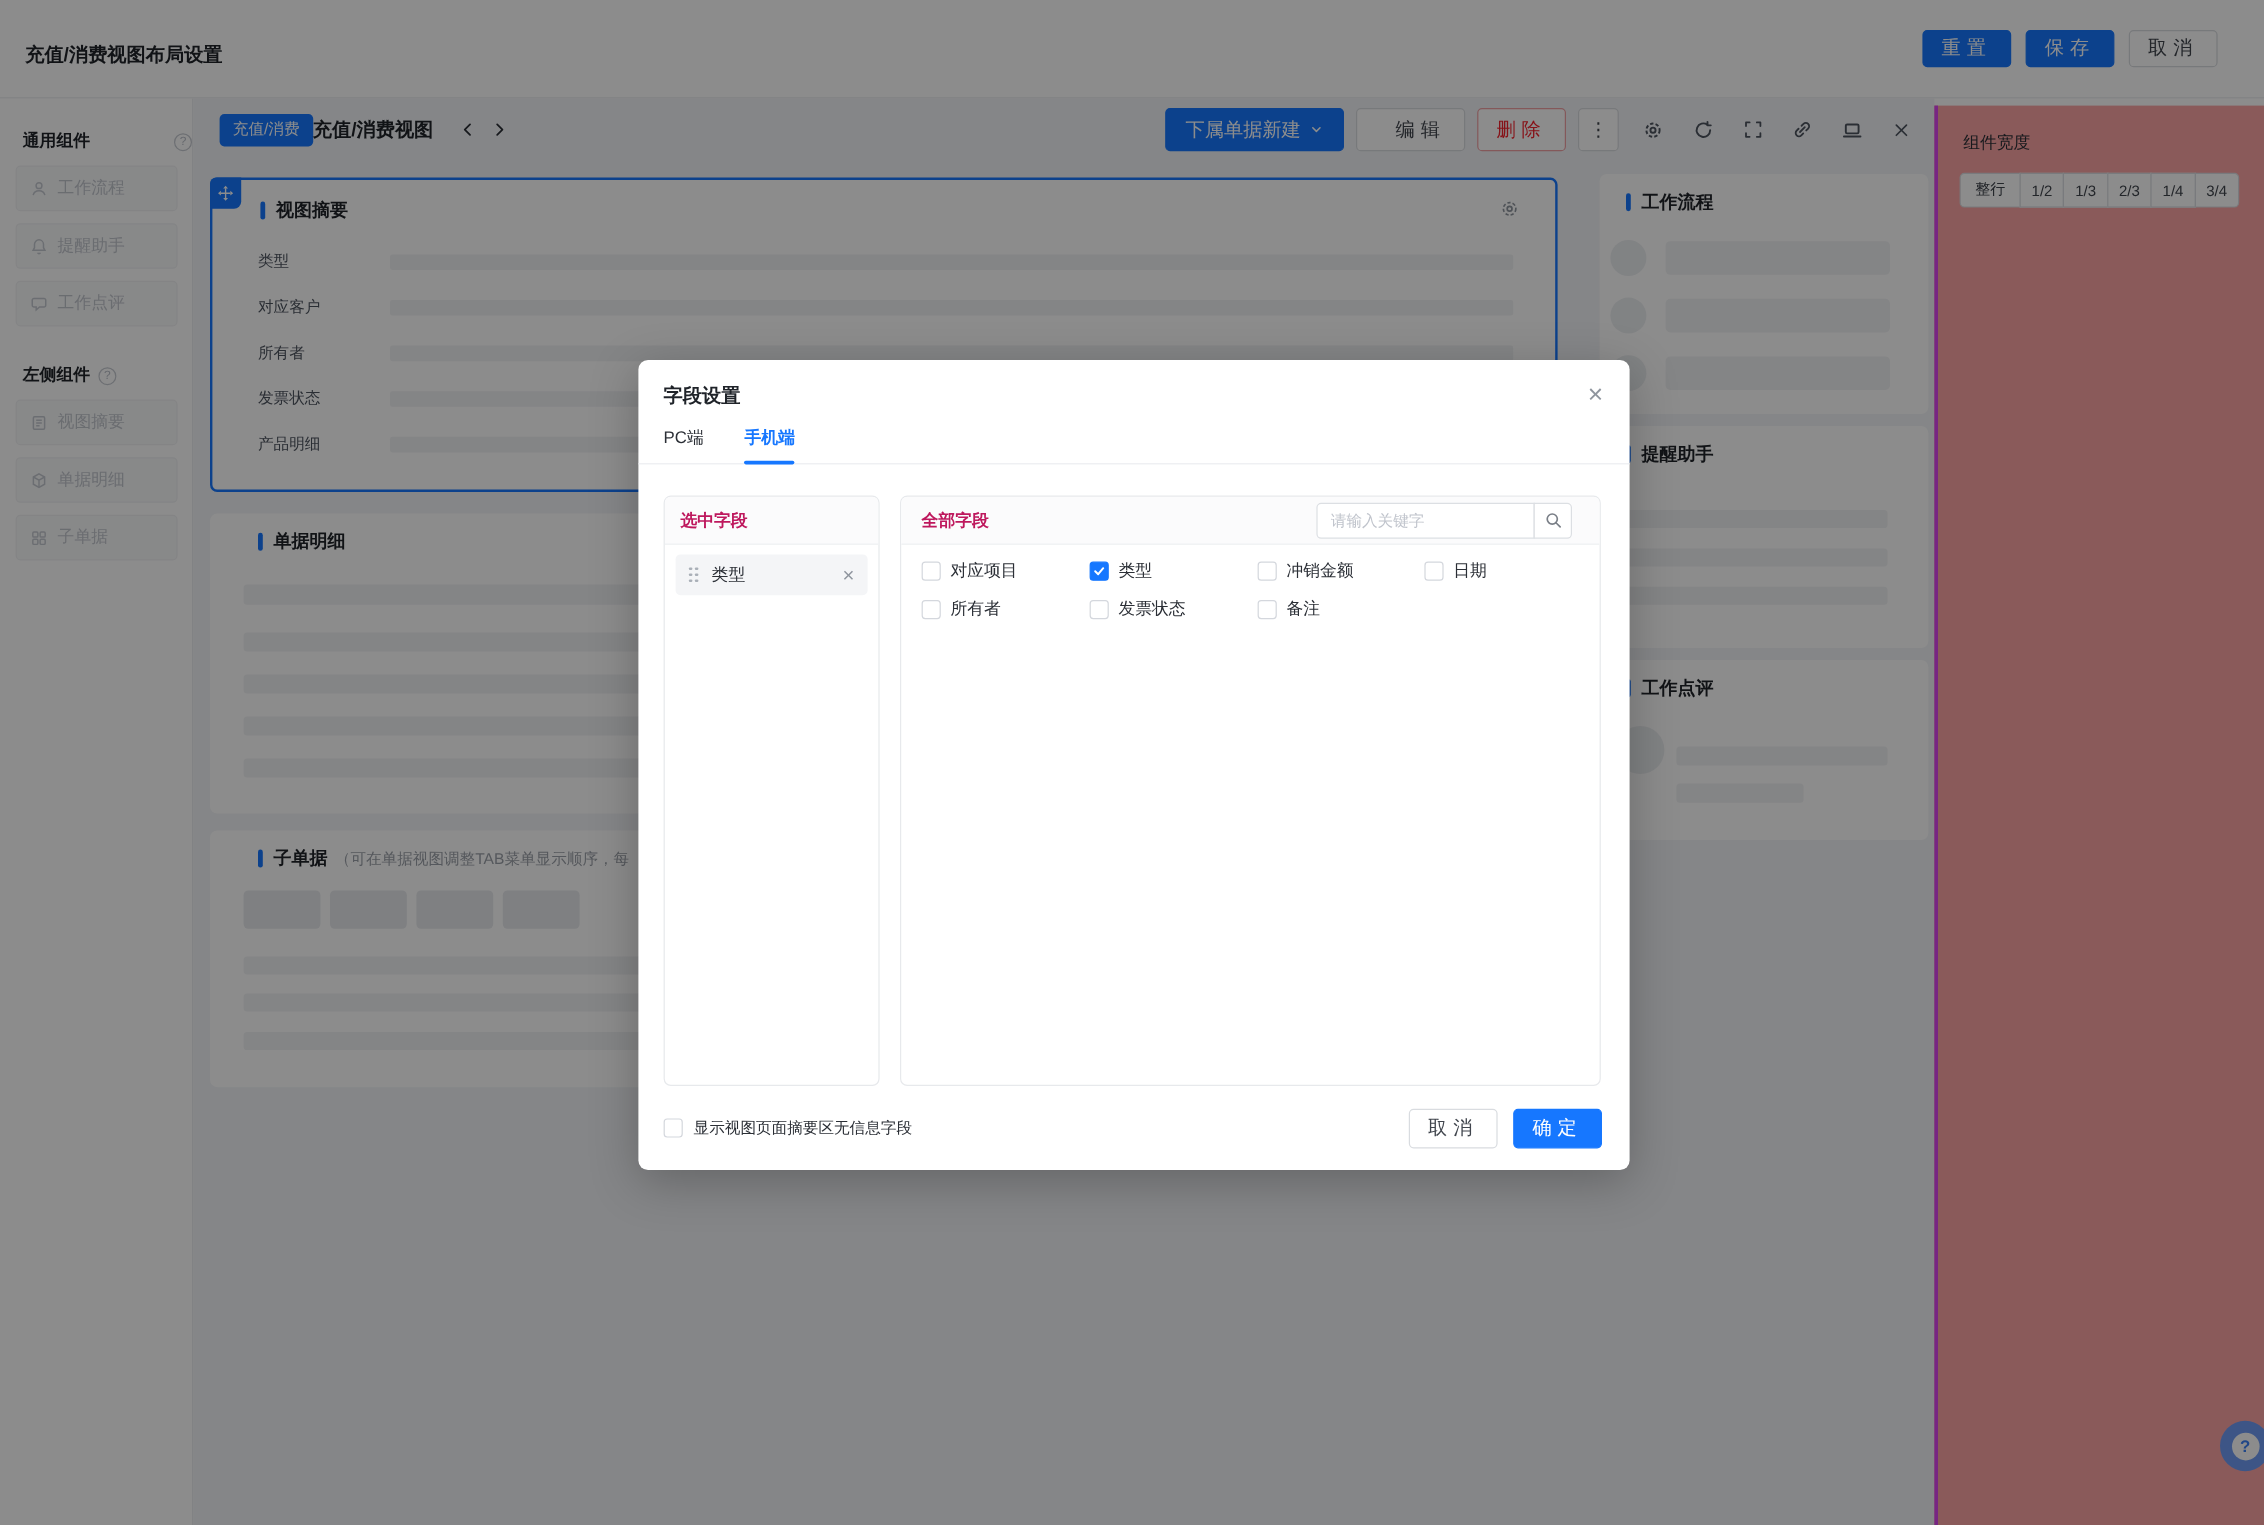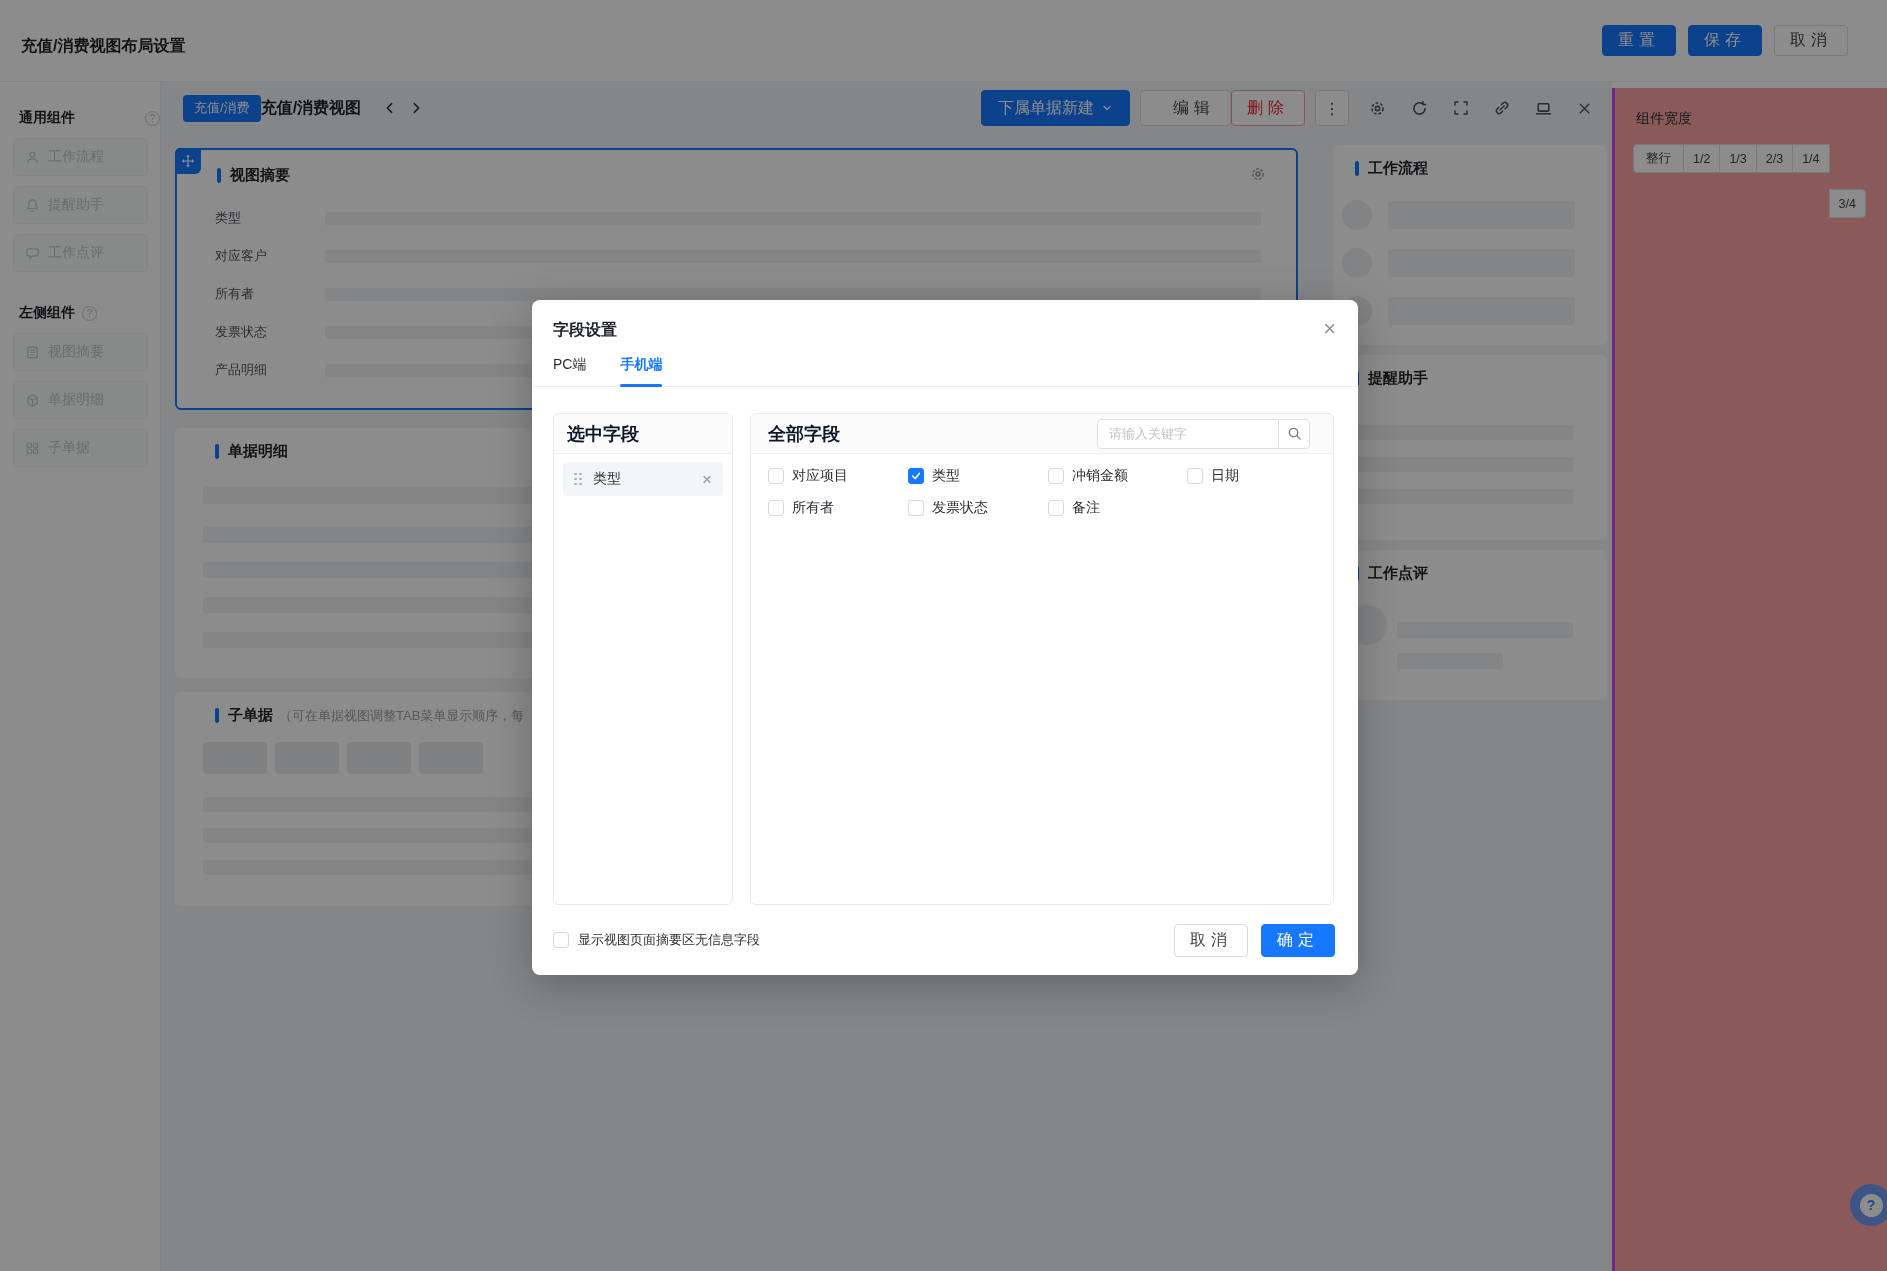--- a/index.html
+++ b/index.html
@@ -82,21 +82,21 @@
   .rev-card { top:468px; height:150px; }
   .rev-card .ph-circle { position:absolute; left:14px; top:55px; width:40px; height:40px; }
   .rev-card .ph-bar { position:absolute; left:64px; height:16px; }
 
   
   .width-panel { position:absolute; left:1612px; top:88px; width:275px; height:1189px; background:#fca5a5; border-left:3px solid #d946ef; }
   .width-title { position:absolute; left:21px; top:22px; font-size:14px; color:#2b2f36; }
   .seg { position:absolute; left:18px; top:56px; display:inline-flex; }
   .seg button { height:29px; padding:0 9px; font-size:12.5px; color:#40454d; background:#fff; border:1px solid #dcdfe3; margin-left:-1px; cursor:pointer; font-family:inherit; }
   .seg button:first-child { margin-left:0; border-radius:4px 0 0 4px; padding:0 12px; }
-  .seg button:last-child { border-radius:0 4px 4px 0;margin-top:45px; }
+  .seg button:last-child { border-radius:0 4px 4px 0; }
 
   
   .help-fab { position:absolute; left:1850px; top:1184px; width:42px; height:42px; border-radius:50%; background:#6f9cf5; border:none; display:flex; align-items:center; justify-content:center; cursor:pointer; }
   .help-fab .inner { width:23px; height:23px; border-radius:50%; background:#fff; color:#3b82f6; font-weight:bold; font-size:14px; display:flex; align-items:center; justify-content:center; }
 
   
   .overlay { position:absolute; left:0; top:0; width:1887px; height:1271px; background:rgba(0,0,0,0.45); z-index:50; }
   .modal { position:absolute; left:532px; top:300px; width:826px; height:675px; background:#fff; border-radius:8px; box-shadow:0 10px 40px rgba(0,0,0,.25); z-index:60; }
   .modal-title { position:absolute; left:21px; top:20px; font-size:16px; font-weight:bold; }
   .modal-close { position:absolute; right:18px; top:14px; font-size:22px; color:#8f959e; cursor:pointer; line-height:1; padding:4px; }
@@ -104,21 +104,21 @@
   .modal-tabs { position:absolute; left:0; right:0; top:56px; padding:0 21px; display:flex; gap:34px; border-bottom:1px solid #ebedf0; }
   .tab { font-size:14px; color:#2b2f36; padding-bottom:12px; position:relative; cursor:pointer; }
   .tab.active { color:#1677ff; font-weight:bold; }
   .tab.active::after { content:""; position:absolute; left:0; right:0; bottom:-1px; height:3px; background:#1677ff; border-radius:2px; }
 
   .modal-body { position:absolute; left:21px; right:24px; top:113px; bottom:70px; display:flex; gap:17px; }
   .panel { border:1px solid #e7e9ec; border-radius:6px; background:#fff; overflow:hidden; }
   .panel-left { width:180px; }
   .panel-right { flex:1; }
   .panel-head { height:40px; background:#fbfbfc; border-bottom:1px solid #eef0f2; display:flex; align-items:center; padding:0 13px; }
-  .panel-head .ph-title { font-size:18px; font-weight:bold; color:#0f172a; }
+  .panel-head .ph-title { font-size:14px; font-weight:bold; color:#be185d; }
   .panel-right .panel-head { justify-content:space-between; padding:0 23px 0 17px; }
 
   .selected-item { margin:8px 9px 0; height:34px; background:#f4f5f7; border-radius:4px; display:flex; align-items:center; padding:0 11px; gap:11px; font-size:14px; color:#2b2f36; }
   .dots { width:8px; height:13px; display:grid; grid-template-columns:1fr 1fr; gap:2.5px; cursor:grab; }
   .dots i { width:2.5px; height:2.5px; background:#aab0b8; border-radius:50%; }
   .item-remove { margin-left:auto; font-size:17px; color:#8f959e; cursor:pointer; line-height:1; }
 
   .search { display:flex; }
   .search input { width:182px; height:30px; border:1px solid #dcdfe3; border-radius:4px 0 0 4px; padding:0 11px; font-size:13px; color:#2b2f36; outline:none; font-family:inherit; }
   .search input::placeholder { color:#c0c4cc; }
@@ -236,21 +236,21 @@
       </span>
     <span class="head-spacer"></span>
     <button class="btn primary btn-new" style="margin-right:10px;">
       <span>下属单据新建</span>
       <span>
           <svg width="12" height="12" viewBox="0 0 16 16" fill="none" stroke="#fff" stroke-width="1.7" stroke-linecap="round" stroke-linejoin="round">
             <path d="M4 6l4 4 4-4"></path>
           </svg>
         </span>
     </button>
-    <button class="btn sp" style="height:36px;padding-left:32px;">编辑</button>
+    <button class="btn sp" style="margin-right:10px; height:36px;padding-left:32px;">编辑</button>
     <button class="btn danger sp" style="margin-right:10px; height:36px;">删除</button>
     <button class="btn btn-more icon-dots-v" style="height:36px;"></button>
     <div class="head-icons">
       <span class="hicon">
           <svg width="17" height="17" viewBox="0 0 16 16" fill="none" stroke="#4e5560" stroke-width="1.5">
             <circle cx="8" cy="8" r="5.2" stroke-dasharray="2.7 1.7"></circle>
             <circle cx="8" cy="8" r="2"></circle>
           </svg>
         </span>
       <span class="hicon">

